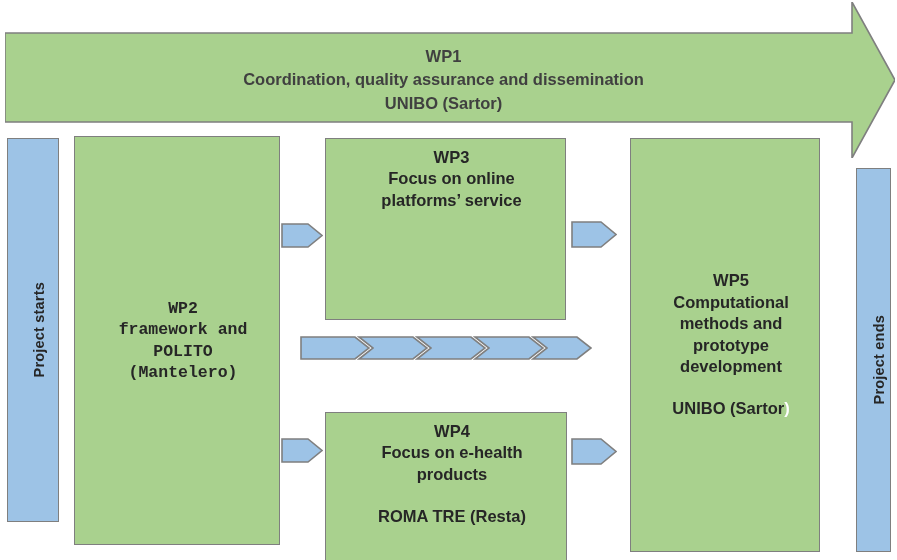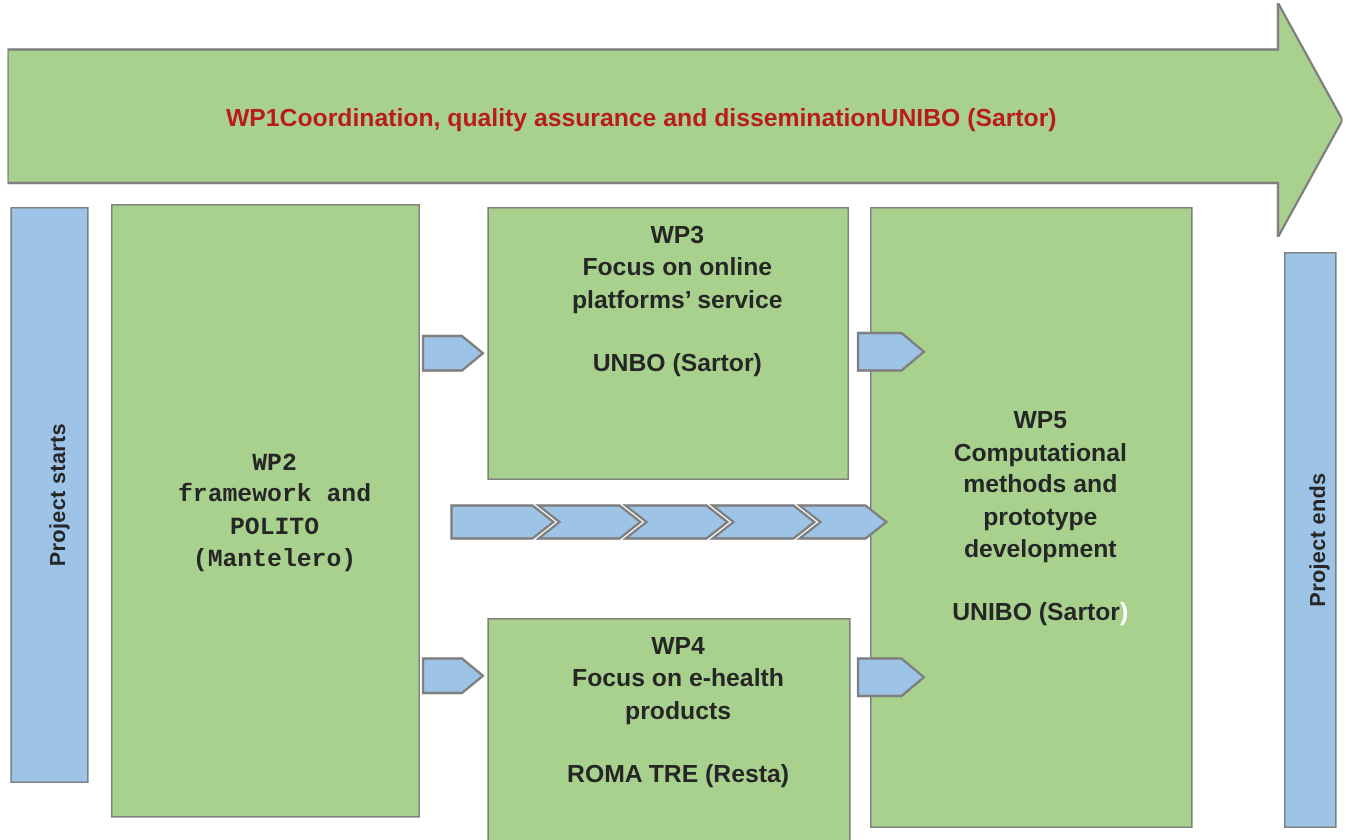--- a/index.html
+++ b/index.html
@@ -39,30 +39,30 @@
   .wp1-wrap {
     position: absolute;
     left: 5px;
     top: 2px;
     width: 890px;
     height: 156px;
   }
   .wp1-wrap svg { display: block; }
   .wp1-label {
     position: absolute;
-    left: 0px;
+    left: 16px;
     top: 33px;
     width: 845px;
     height: 90px;
     display: flex;
-    flex-direction: row;
+    flex-direction: column;
     align-items: center;
     justify-content: center;
     text-align: center;
-    color: #b91c1c;
+    color: #404040;
     font-weight: bold;
     font-size: 16.5px;
     line-height: 1.42;
     pointer-events: none;
   }
 
   
   .vbar {
     writing-mode: vertical-rl;
     transform: rotate(180deg);
@@ -90,21 +90,21 @@
     padding-top: 8px;
   }
   #wp4 {
     left: 325px; top: 372px; width: 242px; height: 170px;
     font-size: 16.5px;
     align-items: flex-start;
     padding-top: 8px;
     margin-top: 40px;
   }
   #wp5 {
-    left: 580px; top: 138px; width: 215px; height: 414px;
+    left: 630px; top: 138px; width: 190px; height: 414px;
     font-size: 16.5px;
   }
   .stack {
     display: flex;
     flex-direction: column;
     align-items: center;
     width: 100%;
   }
   .spacer { height: 1.25em; }
   .whiteparen { color: #ffffff; }
@@ -157,21 +157,20 @@
       <div>(Mantelero)</div>
     </div>
   </div>
 
   <div class="box green" id="wp3">
     <div class="stack">
       <div>WP3</div>
       <div>Focus on online</div>
       <div>platforms’ service</div>
       <div class="spacer"></div>
-      <div>UNBO (Sartor)</div>
     </div>
   </div>
 
   <div class="box green" id="wp4">
     <div class="stack">
       <div>WP4</div>
       <div>Focus on e-health</div>
       <div>products</div>
       <div class="spacer"></div>
       <div>ROMA TRE (Resta)</div>

